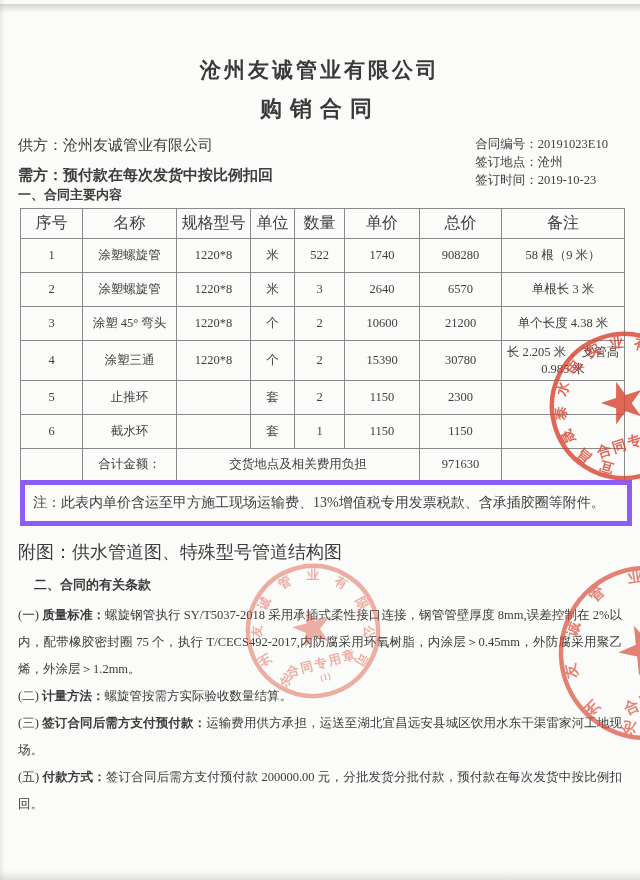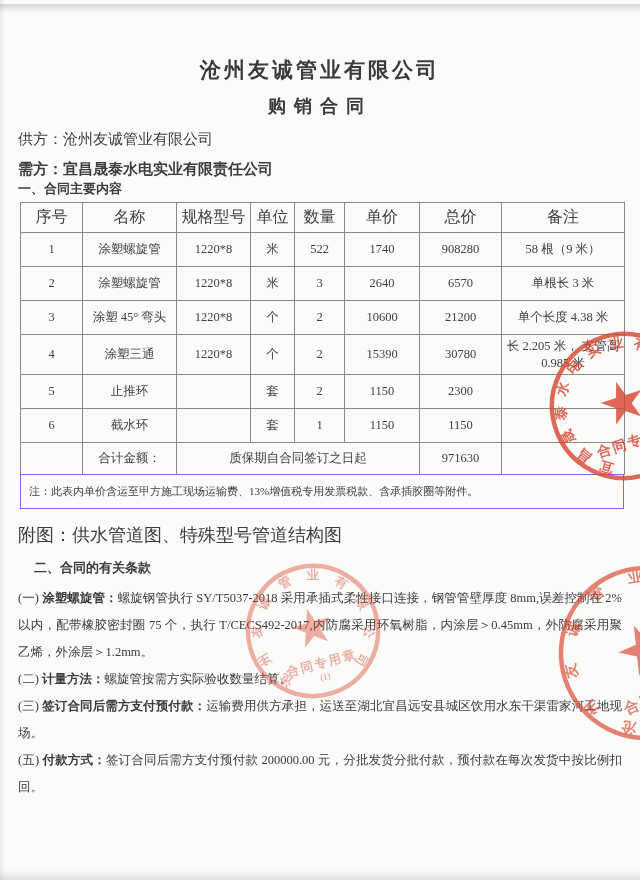--- a/index.html
+++ b/index.html
@@ -13,42 +13,42 @@
   .page{position:relative;width:640px;height:880px;overflow:hidden;}
   .edge-top{position:absolute;top:4px;left:0;right:0;height:9px;
     background:linear-gradient(to bottom,rgba(150,150,150,.38),rgba(150,150,150,0));}
   .edge-bottom{position:absolute;bottom:0;left:0;right:0;height:10px;
     background:linear-gradient(to top,rgba(160,160,160,.30),rgba(160,160,160,0));}
   .edge-left{position:absolute;top:0;bottom:0;left:0;width:5px;
     background:linear-gradient(to right,rgba(160,160,160,.20),rgba(160,160,160,0));}
 
   h1.company{margin:56px 0 0 0;text-align:center;font-size:21px;font-weight:600;
     letter-spacing:3px;color:#3a3a3a;}
-  h2.doctitle{margin:10px 0 0 0;text-align:center;font-size:18px;font-weight:600;
+  h2.doctitle{margin:10px 0 0 0;text-align:center;font-size:22px;font-weight:600;
     letter-spacing:8px;color:#3a3a3a;font-family:Liberation Mono, monospace;}
 
   .head-row{display:flex;justify-content:space-between;margin:10px 18px 0 18px;}
   .parties p{margin:0;font-size:15px;line-height:17px;}
   .parties .supplier{margin-top:3px;}
   .parties .buyer{margin-top:13px;font-weight:600;}
   .parties .sec{margin-top:2px;font-weight:bold;font-size:13px;}
   .meta p{margin:0 0 1px 0;font-size:12.5px;line-height:17px;text-align:left;}
   .meta{padding-top:2px;padding-right:14px;}
 
   table.items{border-collapse:collapse;table-layout:fixed;width:604px;margin:5px 0 0 20px;
     font-size:12.5px;color:#404040;}
   table.items td,table.items th{border:1px solid #8a8a8a;text-align:center;
     padding:1px 2px;font-weight:normal;overflow:hidden;}
   table.items thead tr{height:30px;}
   table.items thead th{font-size:16px;}
   table.items tbody tr{height:34px;}
   table.items tbody tr.tall{height:40px;}
   table.items tfoot tr{height:32px;}
-  .note-box{width:586px;margin:-1px 0 0 20px;border:1px solid #8b5cf6;
-    padding:9px 8px 9px 8px;font-size:11px;color:#404040;}
+  .note-box{width:586px;margin:-1px 0 0 20px;border:5px solid #8b5cf6;
+    padding:9px 8px 9px 8px;font-size:14px;color:#404040;}
   .attach{margin:14px 18px 0 18px;font-size:18px;}
   .sec2{margin:12px 18px 0 34px;font-weight:bold;font-size:13px;}
 
   #clauses{margin:8px 18px 0 18px;font-size:12.5px;color:#3b3b3b;}
   #clauses p{margin:0;line-height:27px;text-align:justify;}
   #clauses p.hanging{padding-left:26px;text-indent:-26px;}
   #clauses b{font-weight:bold;}
 
   .stamps{position:absolute;inset:0;pointer-events:none;}
   .stamps svg{position:absolute;}
@@ -60,22 +60,27 @@
 <div class="page">
   <div class="edge-top"></div>
   <div class="edge-left"></div>
 
   <h1 class="company">沧州友诚管业有限公司</h1>
   <h2 class="doctitle">购销合同</h2>
 
   <div class="head-row">
     <div class="parties">
       <p class="supplier"><span>供方：</span><span>沧州友诚管业有限公司</span></p>
-      <p class="buyer"><span>需方：</span><span>宜昌晟泰水电实业有限责任公司</span></p>
+      <p class="buyer"><span>需方：</span><span>预付款在每次发货中按比例扣回</span></p>
       <p class="sec">一、合同主要内容</p>
+    </div>
+    <div class="meta">
+      <p><span>合同编号：</span><span>20191023E10</span></p>
+      <p><span>签订地点：</span><span>沧州</span></p>
+      <p><span>签订时间：</span><span>2019-10-23</span></p>
     </div>
   </div>
 
   <table class="items">
     <colgroup>
       <col style="width:62px">
         <col style="width:94px">
         <col style="width:74px">
         <col style="width:44px">
       <col style="width:50px">
@@ -154,34 +159,34 @@
           <td>1</td>
           <td>1150</td>
           <td>1150</td>
           <td></td>
         </tr>
       </tbody>
     <tfoot>
       <tr>
         <td></td>
         <td>合计金额：</td>
-        <td colspan="4">质保期自合同签订之日起</td>
+        <td colspan="4">交货地点及相关费用负担</td>
         <td>971630</td>
         <td></td>
       </tr>
     </tfoot>
   </table>
 
   <div class="note-box">注：此表内单价含运至甲方施工现场运输费、13%增值税专用发票税款、含承插胶圈等附件。</div>
 
   <p class="attach">附图：供水管道图、特殊型号管道结构图</p>
   <p class="sec2">二、合同的有关条款</p>
 
   <div id="clauses">
-      <p><span>(一) </span><b>涂塑螺旋管：</b><span>螺旋钢管执行 SY/T5037-2018 采用承插式柔性接口连接，钢管管壁厚度 8mm,误差控制在 2%以内，配带橡胶密封圈 75 个，执行 T/CECS492-2017,内防腐采用环氧树脂，内涂层＞0.45mm，外防腐采用聚乙烯，外涂层＞1.2mm。</span></p>
+      <p><span>(一) </span><b>质量标准：</b><span>螺旋钢管执行 SY/T5037-2018 采用承插式柔性接口连接，钢管管壁厚度 8mm,误差控制在 2%以内，配带橡胶密封圈 75 个，执行 T/CECS492-2017,内防腐采用环氧树脂，内涂层＞0.45mm，外防腐采用聚乙烯，外涂层＞1.2mm。</span></p>
       <p><span>(二) </span><b>计量方法：</b><span>螺旋管按需方实际验收数量结算。</span></p>
       <p><span>(三) </span><b>签订合同后需方支付预付款：</b><span>运输费用供方承担，运送至湖北宜昌远安县城区饮用水东干渠雷家河工地现场。</span></p>
       <p><span>(五) </span><b>付款方式：</b><span>签订合同后需方支付预付款 200000.00 元，分批发货分批付款，预付款在每次发货中按比例扣回。</span></p>
     </div>
 
   <div class="stamps" id="stamps">
       <svg width="172" height="172" viewBox="0 0 172 172" style="left: 538px; top: 320px; transform: rotate(-18deg); opacity: 0.8;">
         <circle cx="86" cy="86" r="72" fill="none" stroke="#d8432f" stroke-width="4.5"></circle>
         <text x="53.00761869522593" y="134.91321678074746" fill="#d8432f" font-size="14" text-anchor="middle" transform="rotate(-146 53.00761869522593 134.91321678074746)">宜</text>
         <text x="36.822607348410514" y="118.59730129920868" fill="#d8432f" font-size="14" text-anchor="middle" transform="rotate(-123.53846153846153 36.822607348410514 118.59730129920868)">昌</text>

